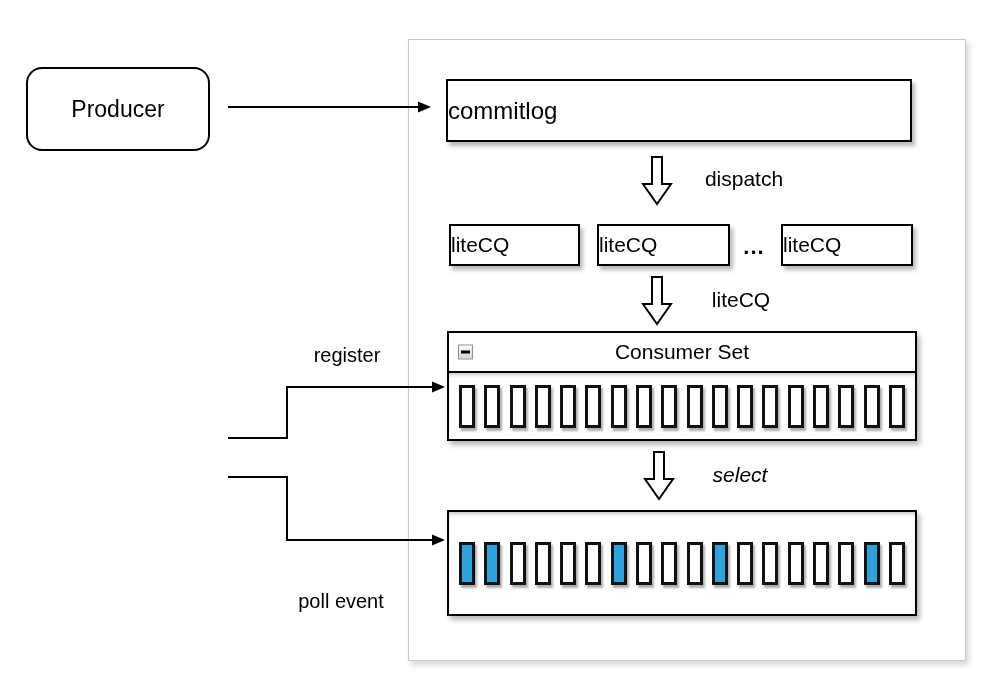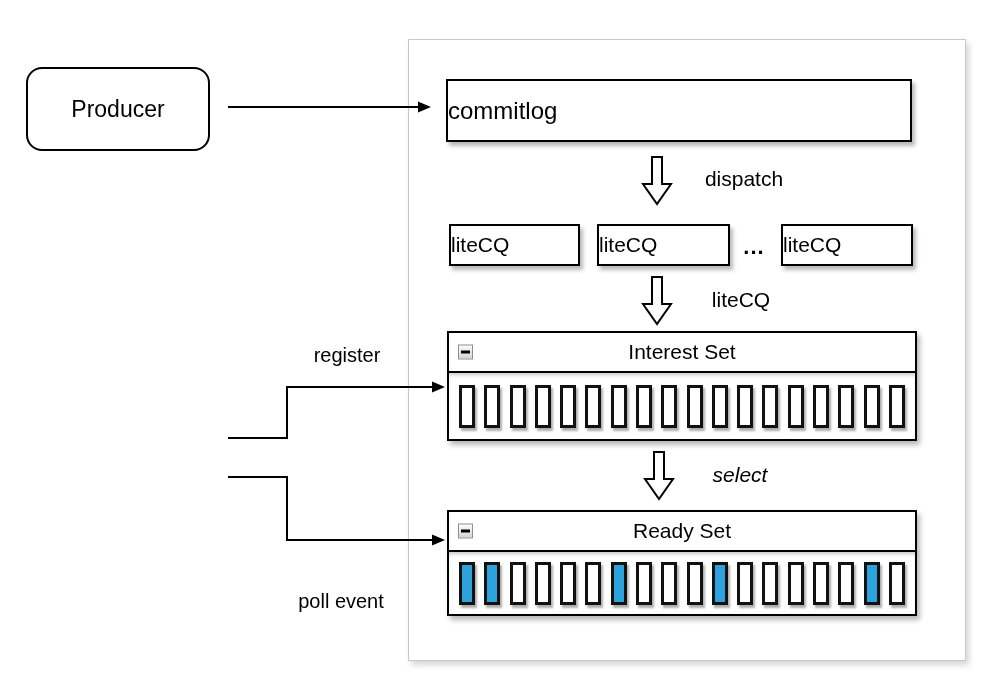--- a/index.html
+++ b/index.html
@@ -120,21 +120,21 @@
   <div class="flow-label" style="left:741px;top:300px;">liteCQ</div>
   <div class="flow-label" style="left:740px;top:475px;font-style:italic;">select</div>
   <div class="edge-label" style="left:347px;top:355px;">register</div>
   <div class="edge-label" style="left:341px;top:563px;margin-top:38px;">poll event</div>
 
   <div class="set interest-set">
     <div class="set-header">
       <span class="collapse-btn">
         <span class="minus-line"></span>
       </span>
-      <span>Interest Set</span>
+      <span>Consumer Set</span>
     </div>
     <div class="slots">
         <span class="slot" style="background: rgb(255, 255, 255);"></span>
         <span class="slot" style="background: rgb(255, 255, 255);"></span>
         <span class="slot" style="background: rgb(255, 255, 255);"></span>
         <span class="slot" style="background: rgb(255, 255, 255);"></span>
         <span class="slot" style="background: rgb(255, 255, 255);"></span>
         <span class="slot" style="background: rgb(255, 255, 255);"></span>
         <span class="slot" style="background: rgb(255, 255, 255);"></span>
         <span class="slot" style="background: rgb(255, 255, 255);"></span>
@@ -145,26 +145,20 @@
         <span class="slot" style="background: rgb(255, 255, 255);"></span>
         <span class="slot" style="background: rgb(255, 255, 255);"></span>
         <span class="slot" style="background: rgb(255, 255, 255);"></span>
         <span class="slot" style="background: rgb(255, 255, 255);"></span>
         <span class="slot" style="background: rgb(255, 255, 255);"></span>
         <span class="slot" style="background: rgb(255, 255, 255);"></span>
       </div>
   </div>
 
   <div class="set ready-set">
-    <div class="set-header">
-      <span class="collapse-btn">
-        <span class="minus-line"></span>
-      </span>
-      <span>Ready Set</span>
-    </div>
     <div class="slots">
         <span class="slot" style="background: rgb(44, 163, 220);"></span>
         <span class="slot" style="background: rgb(44, 163, 220);"></span>
         <span class="slot" style="background: rgb(255, 255, 255);"></span>
         <span class="slot" style="background: rgb(255, 255, 255);"></span>
         <span class="slot" style="background: rgb(255, 255, 255);"></span>
         <span class="slot" style="background: rgb(255, 255, 255);"></span>
         <span class="slot" style="background: rgb(44, 163, 220);"></span>
         <span class="slot" style="background: rgb(255, 255, 255);"></span>
         <span class="slot" style="background: rgb(255, 255, 255);"></span>

